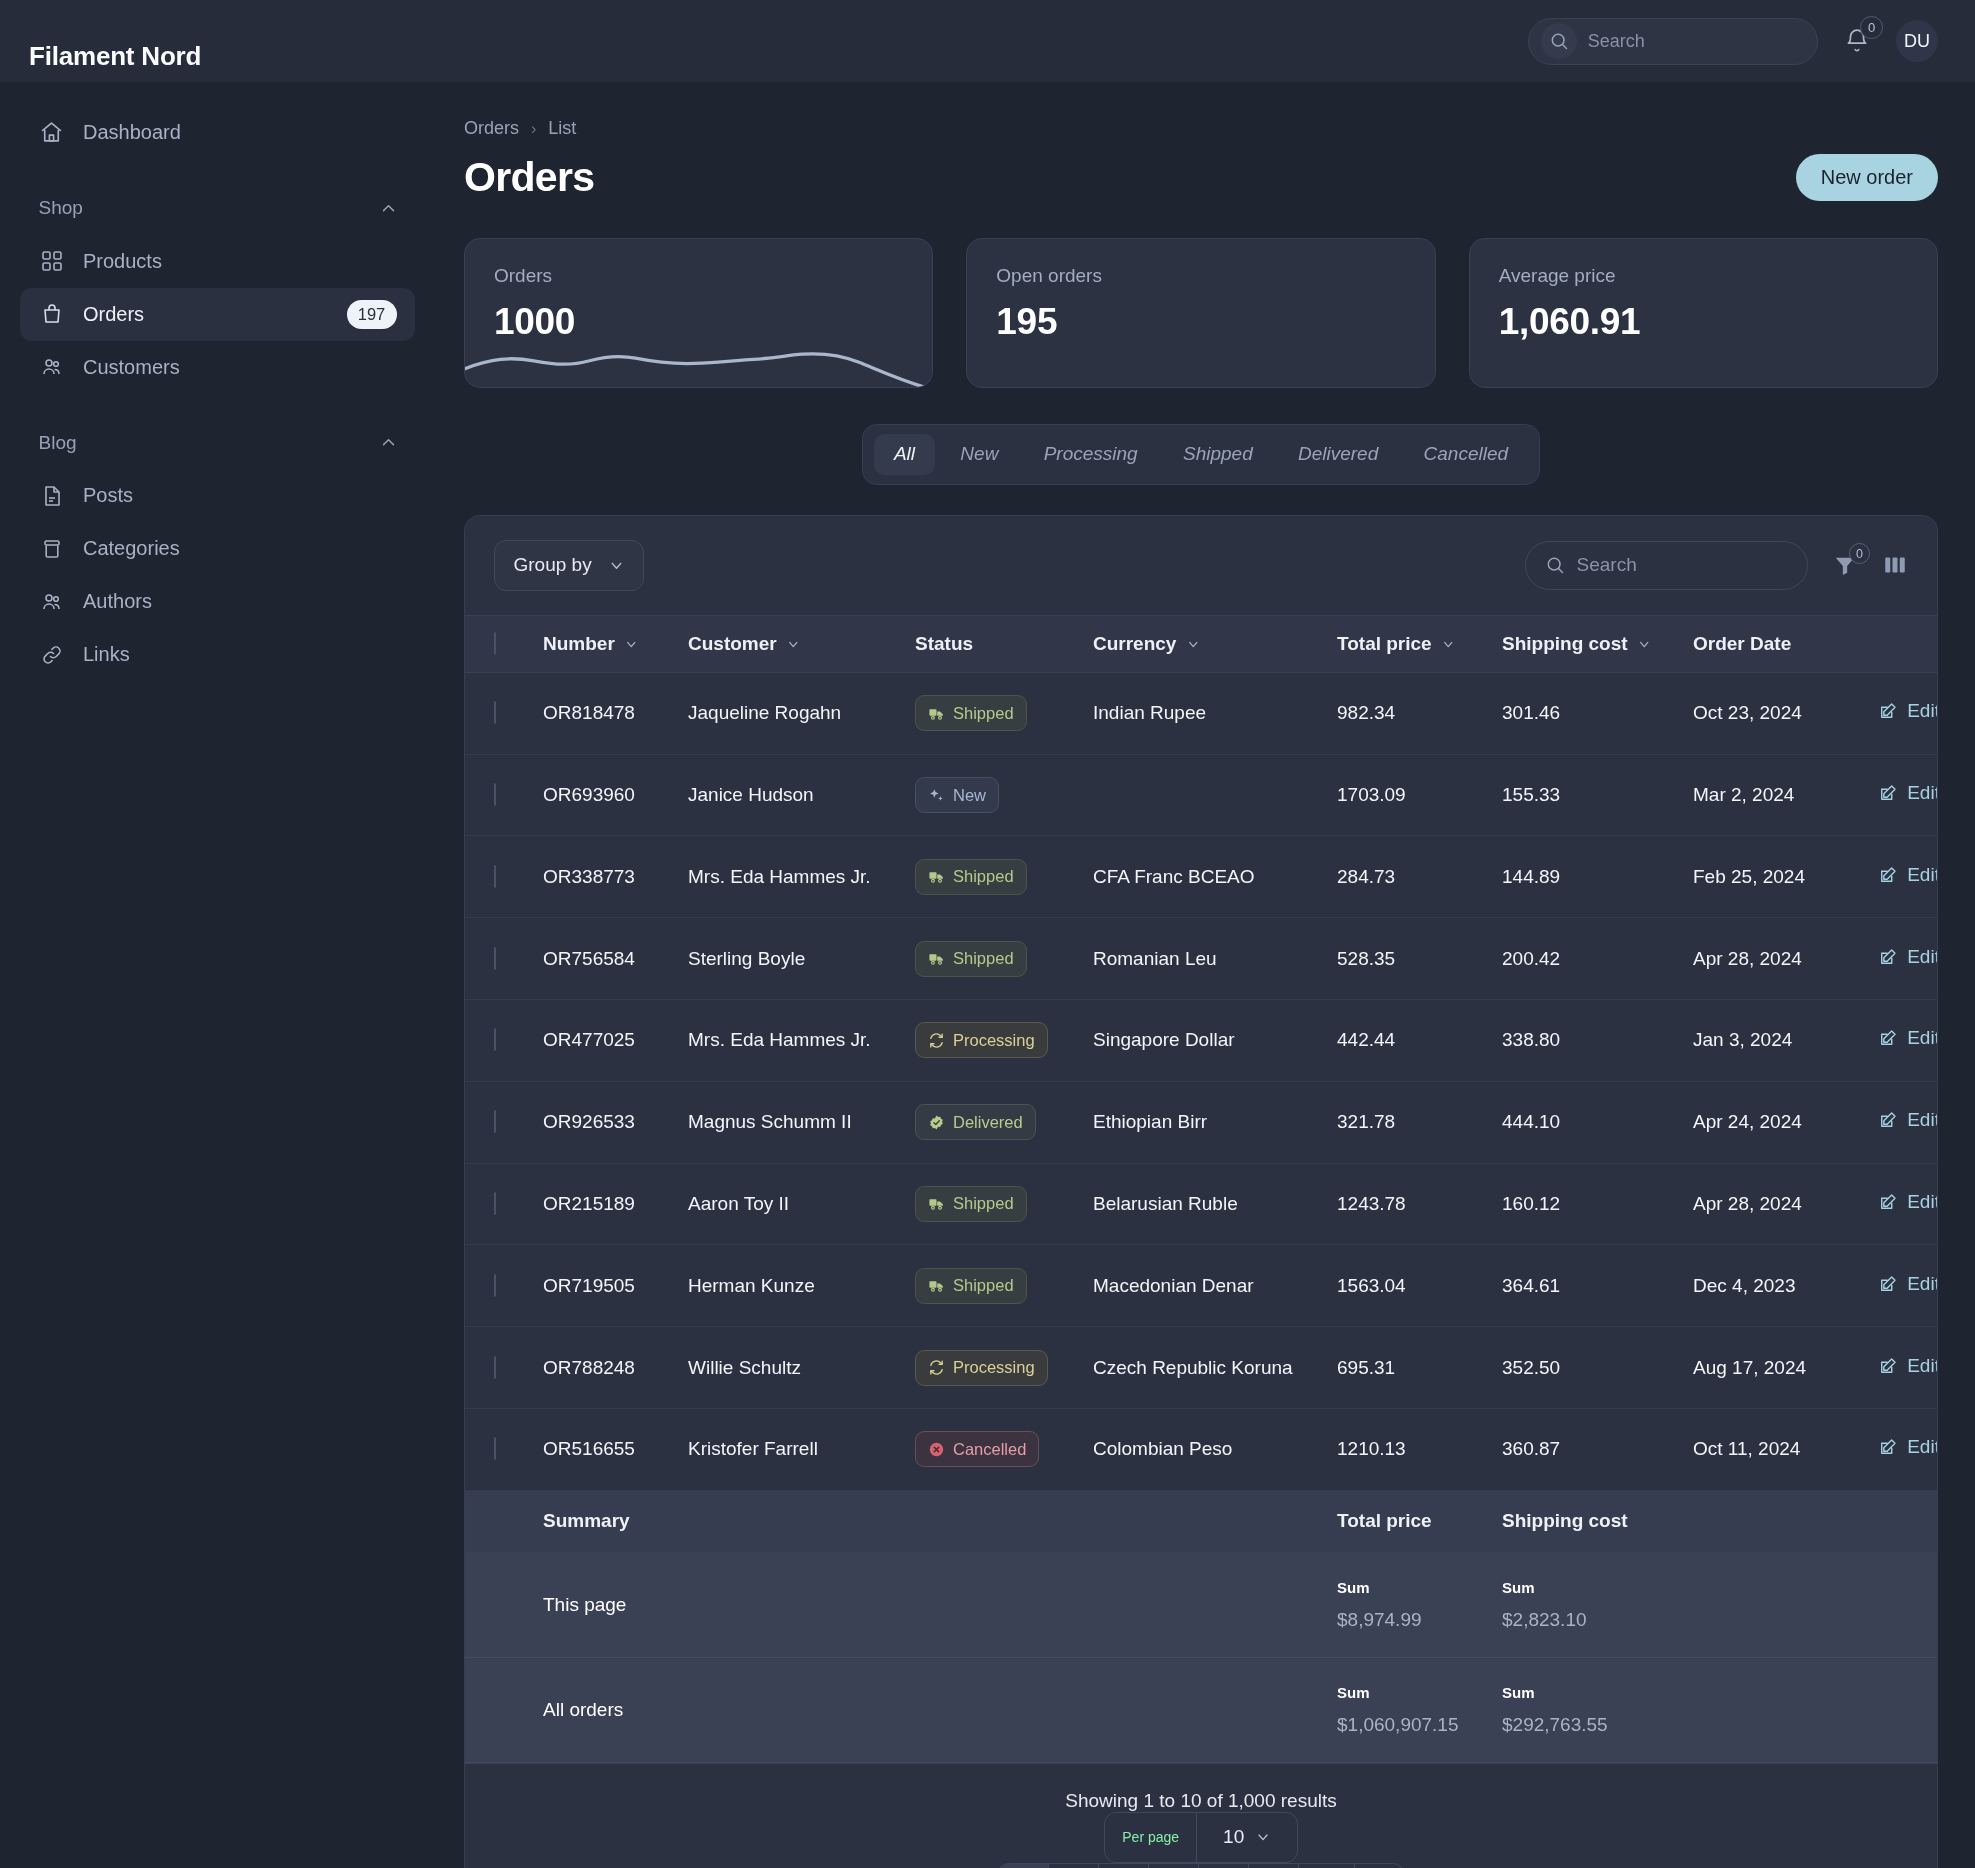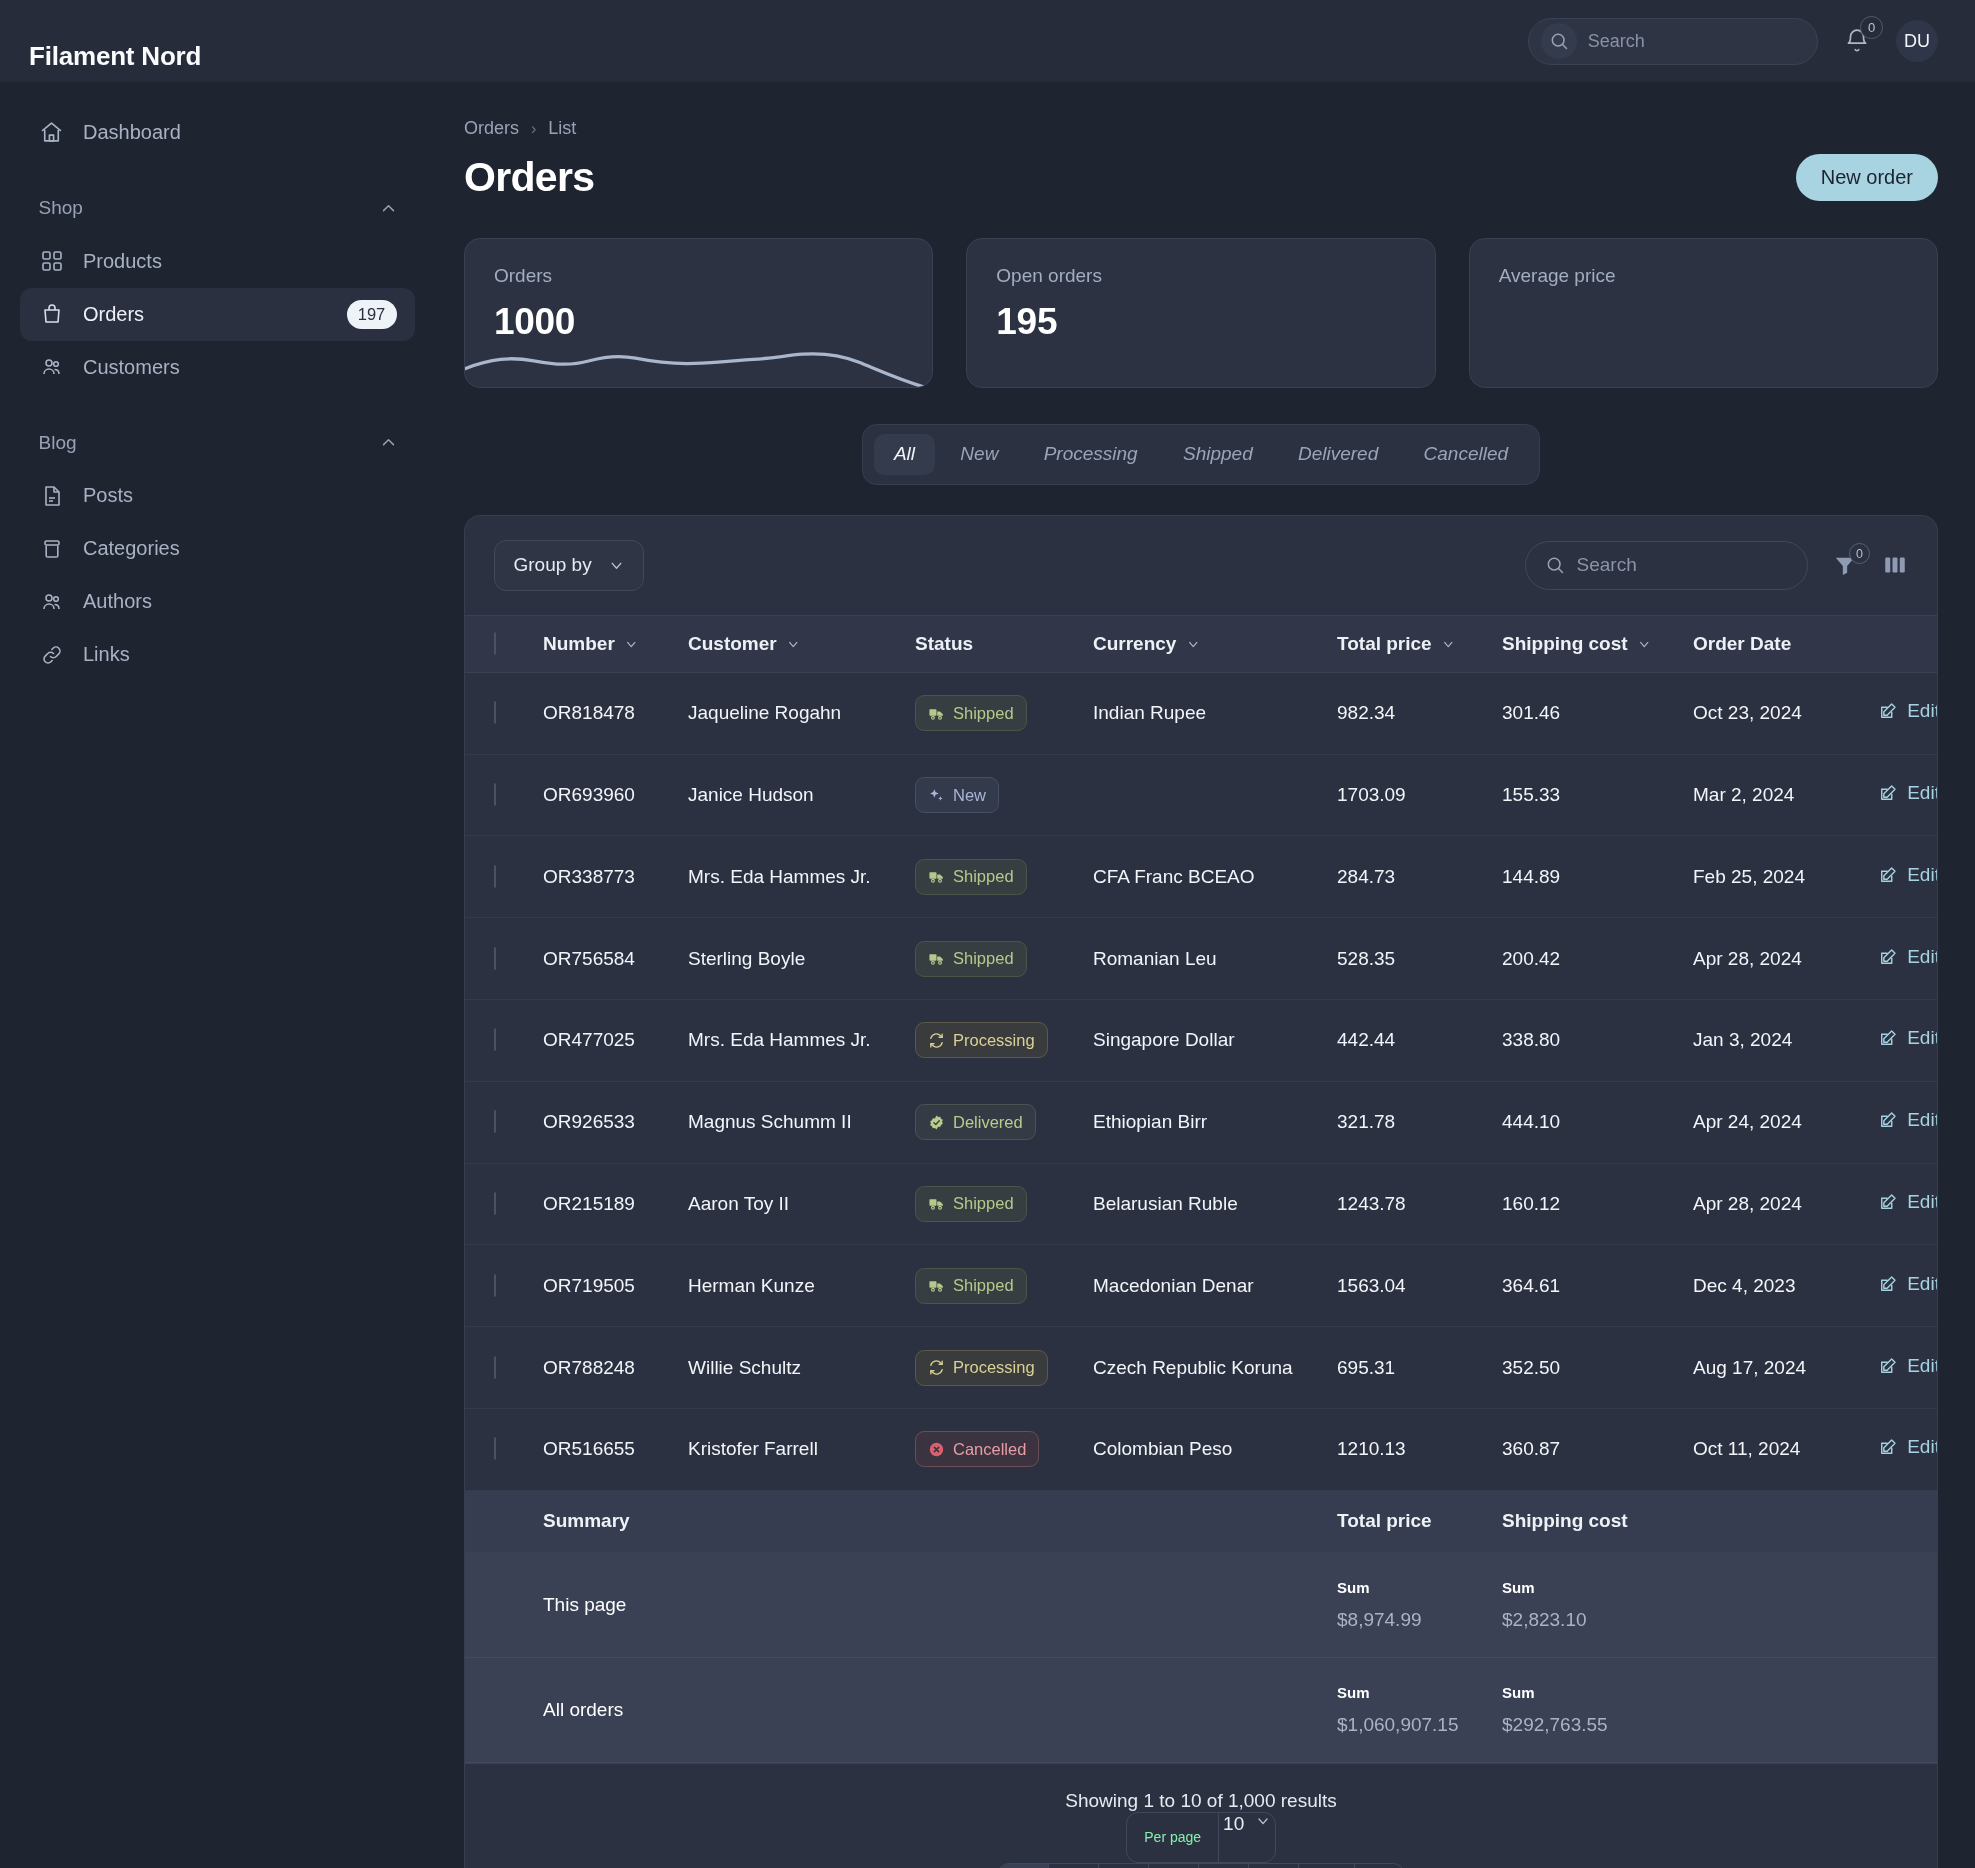--- a/index.html
+++ b/index.html
@@ -201,21 +201,21 @@
     display: flex; align-items: center; padding: 26px 29px;
     background: #2b3140; border-top: 0.7px solid #3b4153; flex-direction: column;
   }
   .showing { color: #e6ebf2; font-size: 19px; }
   .perpage {
     margin: 0 auto; display: flex; align-items: stretch;
     height: 51px; border-radius: 12px; border: 0.7px solid #414859; overflow: hidden;
   }
   .perpage .lbl { display: flex; align-items: center; padding: 0 17px; color: #86efac; font-size: 14px; }
   .perpage .sel {
-    display: flex; gap: 10.5px; padding: 0 4px;
+    display: flex; align-items: center; gap: 10.5px; padding: 0 26px;
     border-left: 0.7px solid #414859; color: #e9eef5; font-size: 19px; cursor: pointer;
   }
   .pager {
     display: flex; align-items: stretch; height: 51px;
     border: 0.7px solid #414859; border-radius: 12px; overflow: hidden;
   }
   .pager .pg {
     min-width: 50px; padding: 0 12px;
     display: flex; align-items: center; justify-content: center;
     font-size: 19px; color: #dbe2ec; cursor: pointer;
@@ -389,20 +389,21 @@
         <svg class="spark" viewBox="0 0 700 90" preserveAspectRatio="none">
           <path d="M0,62 C40,46 70,44 105,50 C140,56 160,58 190,50 C215,43 235,41 260,46 C290,52 320,55 350,54 C380,53 410,50 440,48 C470,46 490,42 515,40 C545,38 575,42 600,52 C630,64 660,78 700,90" fill="none" stroke="#aab6cc" stroke-width="5" stroke-linecap="round"></path>
         </svg>
       </div>
       <div class="stat">
         <div class="cap">Open orders</div>
         <div class="val">195</div>
       </div>
       <div class="stat">
         <div class="cap">Average price</div>
+        <div class="val">1,060.91</div>
       </div>
     </div>
 
     <div class="tabs-wrap">
       <div class="tabs">
         <div class="tab active">All</div>
         <div class="tab">New</div>
         <div class="tab">Processing</div>
         <div class="tab">Shipped</div>
         <div class="tab">Delivered</div>

